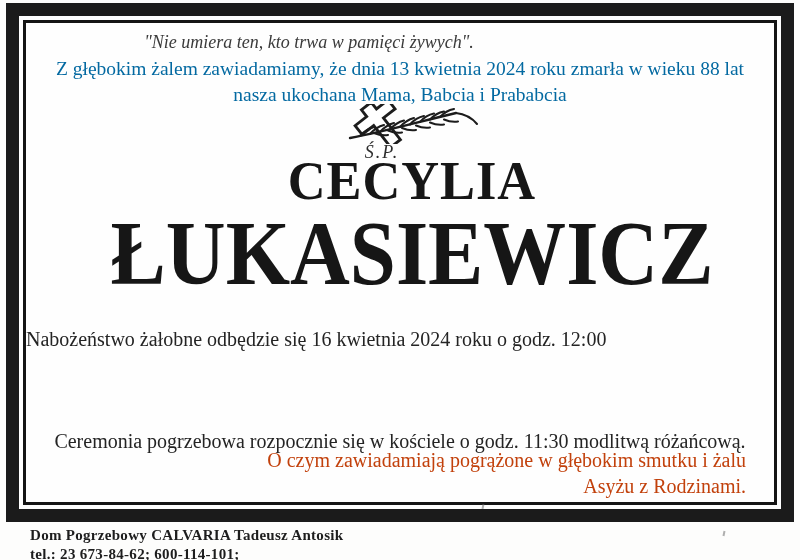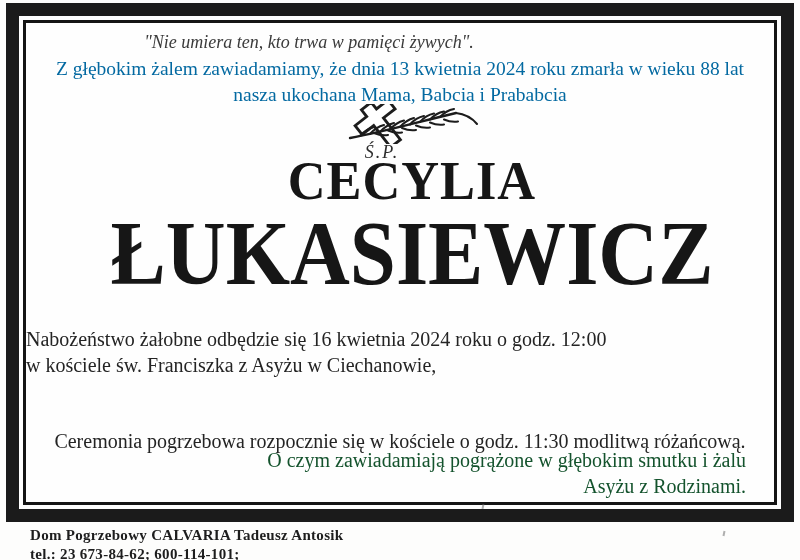--- a/index.html
+++ b/index.html
@@ -91,21 +91,21 @@
     white-space: nowrap;
     color: #242424;
     margin-top: 44px;
   }
   .closing {
     position: absolute;
     top: 424px; left: 0; right: 28px;
     text-align: right;
     font-size: 20px;
     line-height: 26px;
-    color: #14532d;
+    color: #c2410c;
   }
   .footer {
     position: absolute;
     left: 30px; top: 526px;
     font-weight: bold;
     font-size: 15px;
     line-height: 19px;
     color: #1d1d1d;
     letter-spacing: 0.3px;
   }
@@ -162,21 +162,20 @@
       <div class="sp">Ś.P.</div>
     </div>
 
     <div class="names">
       <div class="first-name">CECYLIA</div>
       <div class="last-name">ŁUKASIEWICZ</div>
     </div>
 
     <div class="service">
       <div class="line">Nabożeństwo żałobne odbędzie się 16 kwietnia 2024 roku o godz. 12:00</div>
-      <div class="line">w kościele św. Franciszka z Asyżu w Ciechanowie,</div>
     </div>
 
     <div class="ceremony">Ceremonia pogrzebowa rozpocznie się w kościele o godz. 11:30 modlitwą różańcową.</div>
 
     <div class="closing">
       <div class="line">O czym zawiadamiają pogrążone w głębokim smutku i żalu</div>
       <div class="line">Asyżu z Rodzinami.</div>
     </div>
 
   </div>

